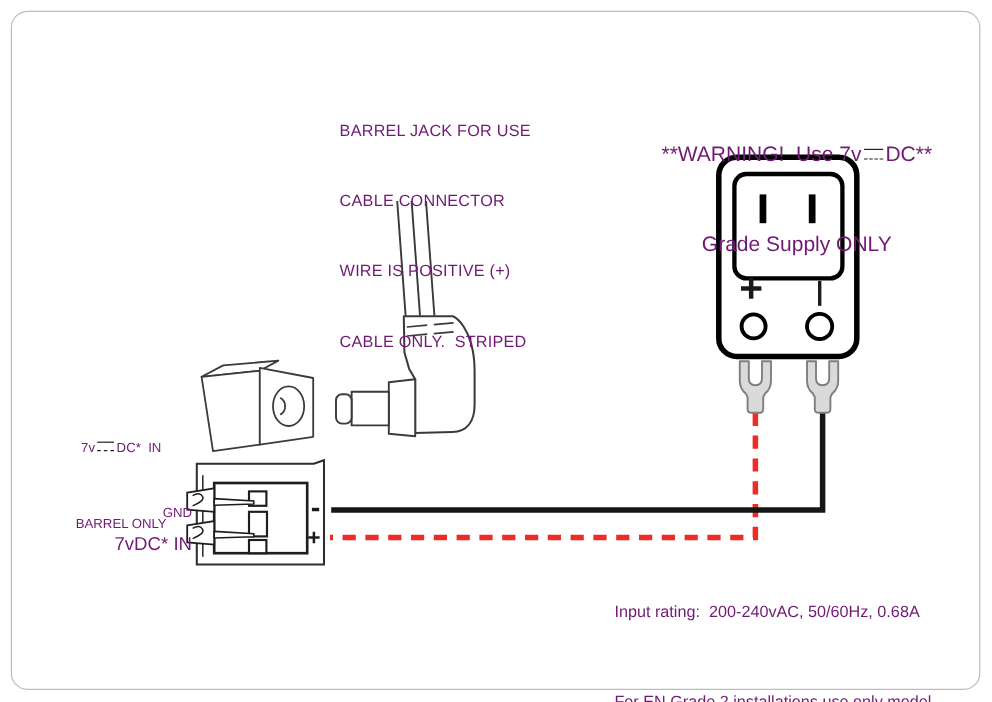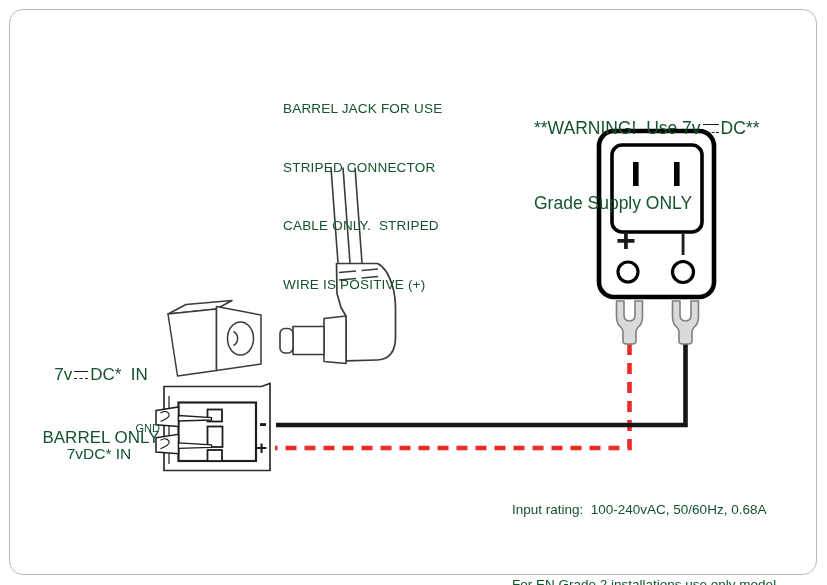--- a/index.html
+++ b/index.html
@@ -5,26 +5,26 @@
   html,body{margin:0;padding:0;background:#fff;}
   .canvas{
     position:relative;width:827px;height:585px;background:#fff;overflow:hidden;
     font-family:"Liberation Sans", sans-serif;color:#231f20;
   }
   .frame{
     position:absolute;left:9px;top:9px;width:806px;height:564px;
     border:1.5px solid #bcbcbc;border-radius:14px;
   }
   .art{position:absolute;left:0;top:0;}
-  .t{position:absolute;white-space:pre;color:#14532d;}
+  .t{position:absolute;white-space:pre;color:#701a75;}
   .note{left:283px;top:60px;font-size:13.5px;line-height:19.5px;letter-spacing:.2px;}
-  .warning{left:534px;top:66px;width:260px;text-align:left;font-size:17.5px;line-height:25px;}
-  .jack-label{left:31px;top:322px;width:140px;text-align:center;font-size:17px;line-height:21px;}
+  .warning{left:534px;top:66px;width:260px;text-align:center;font-size:17.5px;line-height:25px;}
+  .jack-label{left:31px;top:322px;width:140px;text-align:center;font-size:11px;line-height:21px;}
   .gnd-label{left:38px;top:415px;width:122px;text-align:right;font-size:11px;line-height:26px;}
-  .vin-label{left:38px;top:441px;width:122px;text-align:center;font-size:15.5px;line-height:26px;}
+  .vin-label{left:38px;top:441px;width:122px;text-align:right;font-size:15.5px;line-height:26px;}
   .ratings{left:512px;top:461px;font-size:13.5px;line-height:19.3px;}
   .en-note{left:512px;top:536px;font-size:13.5px;line-height:19.3px;}
   .dc-sym{display:inline-block;position:relative;width:14px;height:9px;margin:0 2px;top:-1px;}
   .dc-sym::before{content:"";position:absolute;left:0;right:0;top:1px;border-top:1.7px solid #231f20;}
   .dc-sym::after{content:"";position:absolute;left:0;right:0;bottom:0;border-top:1.7px dashed #231f20;}
   .dc-lg{width:16px;height:10px;}
   svg text{font-family:"Liberation Sans", sans-serif;fill:#1a1a1a;}
   .mark-minus{font-size:24px;font-weight:bold;}
   .mark-plus{font-size:19px;font-weight:bold;}
   .psu-plus{font-size:34px;font-weight:bold;}
@@ -98,40 +98,40 @@
         <line x1="361.5" y1="278" x2="378" y2="276.5"></line>
       </g>
       <path stroke-width="1.6" d="M324,318.5 L346,316 L346,363.5 L324,361.5 Z"></path>
       <rect x="293" y="326.5" width="31" height="28" stroke-width="1.6"></rect>
       <rect x="280" y="328.5" width="13" height="24.5" rx="5" stroke-width="1.6"></rect>
     </g>
   </svg>
 
   <div class="t note">
     <div>BARREL JACK FOR USE</div>
-    <div>STRIPED CONNECTOR</div>
+    <div>CABLE CONNECTOR</div>
+    <div>WIRE IS POSITIVE (+)</div>
     <div>CABLE ONLY.  STRIPED</div>
-    <div>WIRE IS POSITIVE (+)</div>
   </div>
 
   <div class="t warning">
     <div><span>**WARNING!  Use 7v</span><span class="dc-sym dc-lg"></span><span>DC**</span></div>
     <div>Grade Supply ONLY</div>
   </div>
 
   <div class="t jack-label">
     <div><span>7v</span><span class="dc-sym"></span><span>DC*  IN</span></div>
     <div>BARREL ONLY</div>
   </div>
 
   <div class="t gnd-label">GND</div>
   <div class="t vin-label">7vDC* IN</div>
 
   <div class="t ratings">
-    <div>Input rating:  100-240vAC, 50/60Hz, 0.68A</div>
+    <div>Input rating:  200-240vAC, 50/60Hz, 0.68A</div>
     
   </div>
 
   <div class="t en-note">
     <div>For EN Grade 2 installations use only model</div>
     
   </div>
 </div>
 
 </body></html>

